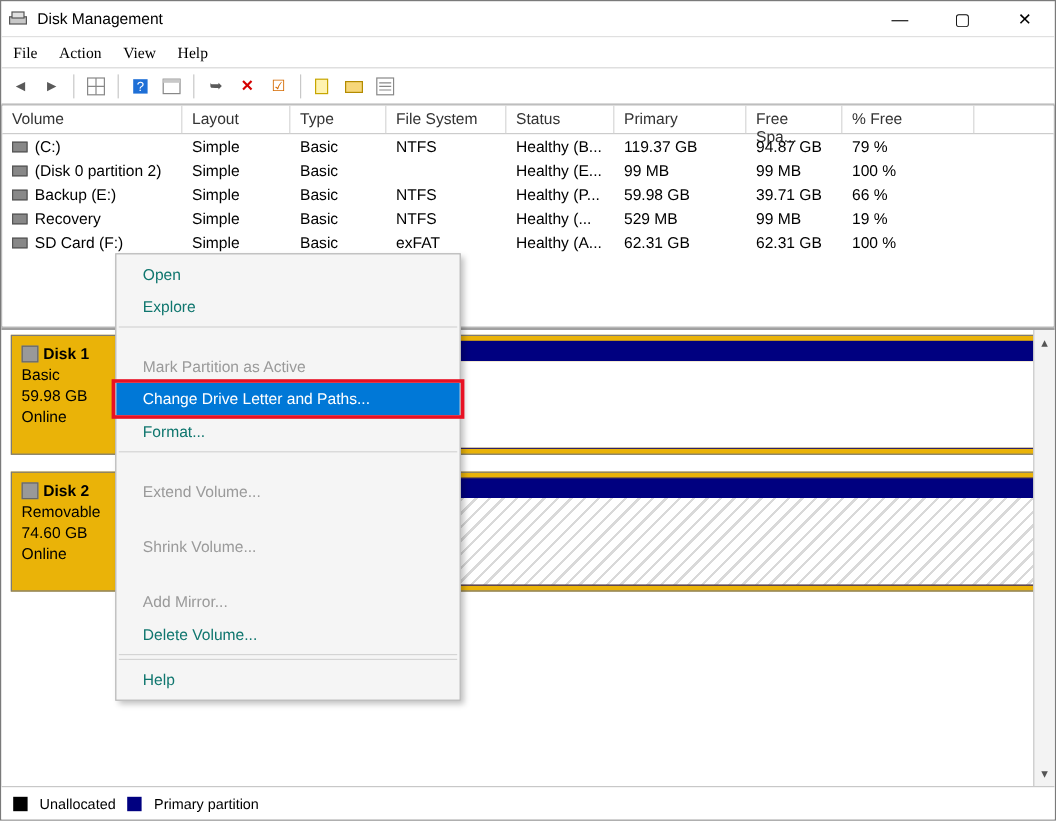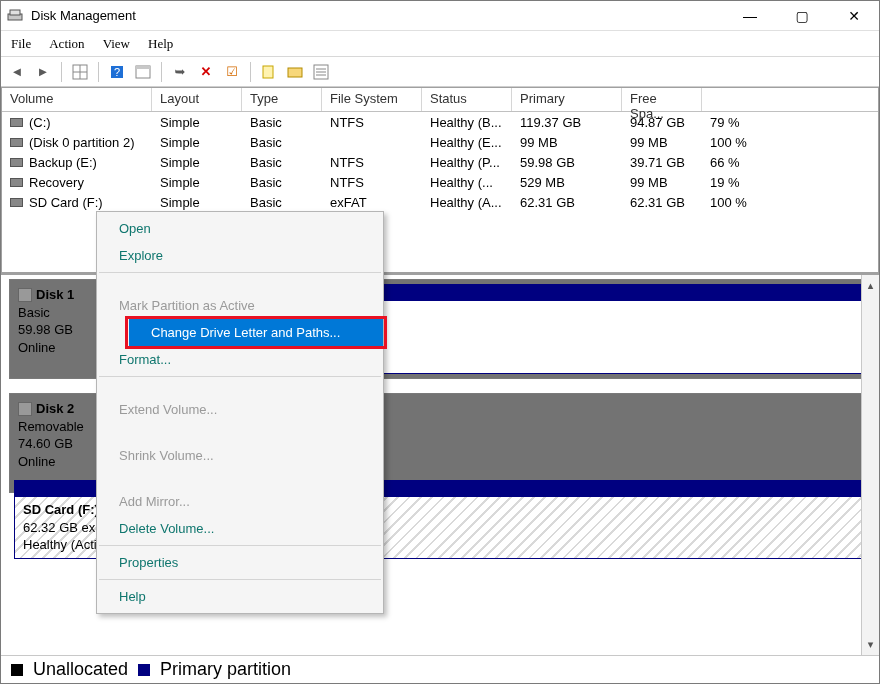--- a/index.html
+++ b/index.html
@@ -29,41 +29,41 @@
   .col-fs     { width:100px; padding-left:10px;}
   .col-status { width:90px; }
   .col-cap    { width:110px; }
   .col-free   { width:80px; }
   .col-pfree  { width:110px; }
 
   .graphical { flex:1; border-top:2px solid #a0a0a0; margin-top:0; position:relative; overflow:hidden; }
   .gscroll { position:absolute; right:0; top:0; bottom:28px; width:18px; border-left:1px solid #c8c8c8; background:#f3f3f3; display:flex; flex-direction:column; align-items:center; justify-content:space-between; padding:4px 0; }
   .gscroll .arr { font-size:11px; color:#555; }
 
-  .diskrow { display:flex; border:1px solid #7a7a7a; margin:4px 8px 8px 8px; height:100px; background:#737373; }
-  .diskrow.second { margin-top:14px;flex-direction:column; }
+  .diskrow { display:flex; border:1px solid #7a7a7a; margin:4px 8px 8px 8px; height:100px; background:#eab308; }
+  .diskrow.second { margin-top:14px; }
   .diskhdr { width:112px; border-right:1px solid #7a7a7a; padding:6px 8px; font-size:13px; line-height:1.35; position:relative; }
   .diskhdr .dicon { width:14px; height:14px; background:#999; display:inline-block; margin-right:4px; border:1px solid #666; vertical-align:text-bottom;}
   .diskhdr b { font-weight:bold; }
   .part-wrap { flex:1; padding:4px; }
   .part { height:100%; border:1px solid #000080; position:relative; }
   .part .stripe { height:16px; background:#000080; }
   .part .pbody { padding:4px 8px; font-size:13px; line-height:1.35; background:repeating-linear-gradient(135deg,#fff 0,#fff 6px,#d9d9d9 6px,#d9d9d9 8px); height:calc(100% - 16px); }
   .part.nobg .pbody { background:#fff; }
 
-  .legend { position:absolute; left:0; right:0; bottom:0; height:28px; border-top:1px solid #c8c8c8; display:flex; align-items:center; gap:10px; padding:0 10px; font-size:18px; background:#fff; }
+  .legend { position:absolute; left:0; right:0; bottom:0; height:28px; border-top:1px solid #c8c8c8; display:flex; align-items:center; gap:10px; padding:0 10px; font-size:12px; background:#fff; }
   .lg-sw { width:12px; height:12px; display:inline-block; }
   .lg-sw.black { background:#000; }
   .lg-sw.navy  { background:#000080; }
 
   .ctx { position:absolute; left:95px; top:210px; width:288px; background:#f5f5f5; border:1px solid #b5b5b5; box-shadow:3px 3px 5px rgba(0,0,0,0.25); padding:3px 0; z-index:40; }
   .ctx .mi { padding:6px 22px; font-size:13px; color:#0f766e; }
   .ctx .mi.disabled { color:#9a9a9a;margin-top:19px; }
   .ctx .msep { height:1px; background:#d4d4d4; margin:3px 2px; }
-  .ctx .mi.hl { background:#0078d7; color:#fff; position:relative;margin-left:32px; }
+  .ctx .mi.hl { background:#0078d7; color:#fff; position:relative; }
   .hl-frame { position:absolute; left:-4px; right:-4px; top:-3px; bottom:-3px; border:3px solid #e81123; pointer-events:none; z-index:45;}
 </style>
 </head>
 <body>
 
 <div class="window">
 
   <div class="titlebar">
     <span class="icon-sq">
       <svg viewBox="0 0 16 16">
@@ -138,20 +138,21 @@
   <div class="content">
     <div class="listview">
       <div class="lv-head">
         <div class="col col-volume">Volume</div>
         <div class="col col-layout">Layout</div>
         <div class="col col-type">Type</div>
         <div class="col col-fs">File System</div>
         <div class="col col-status">Status</div>
         <div class="col col-cap">Primary</div>
         <div class="col col-free">Free Spa...</div>
+        <div class="col col-pfree">% Free</div>
       </div>
       <div class="lv-body" id="lv-body">
           <div class="lv-row">
             <div class="cell col-volume"><span class="vol-ico"></span>(C:)</div>
             <div class="cell col-layout">Simple</div>
             <div class="cell col-type">Basic</div>
             <div class="cell col-fs">NTFS</div>
             <div class="cell col-status">Healthy (B...</div>
             <div class="cell col-cap">119.37 GB</div>
             <div class="cell col-free">94.87 GB</div>
@@ -259,18 +260,17 @@
       <span>Change Drive Letter and Paths...</span>
       <span class="hl-frame"></span>
     </div>
     <div class="mi">Format...</div>
     <div class="msep"></div>
     <div class="mi disabled">Extend Volume...</div>
     <div class="mi disabled">Shrink Volume...</div>
     <div class="mi disabled">Add Mirror...</div>
     <div class="mi">Delete Volume...</div>
     <div class="msep"></div>
-    <div class="mi">Properties</div>
     <div class="msep"></div>
     <div class="mi">Help</div>
   </div>
 
 </div>
 
 </body></html>

